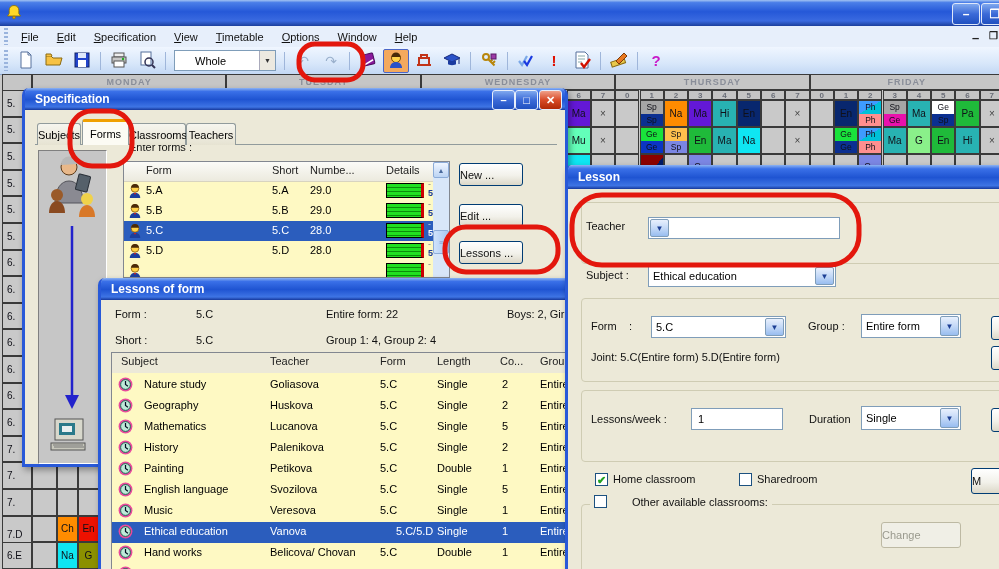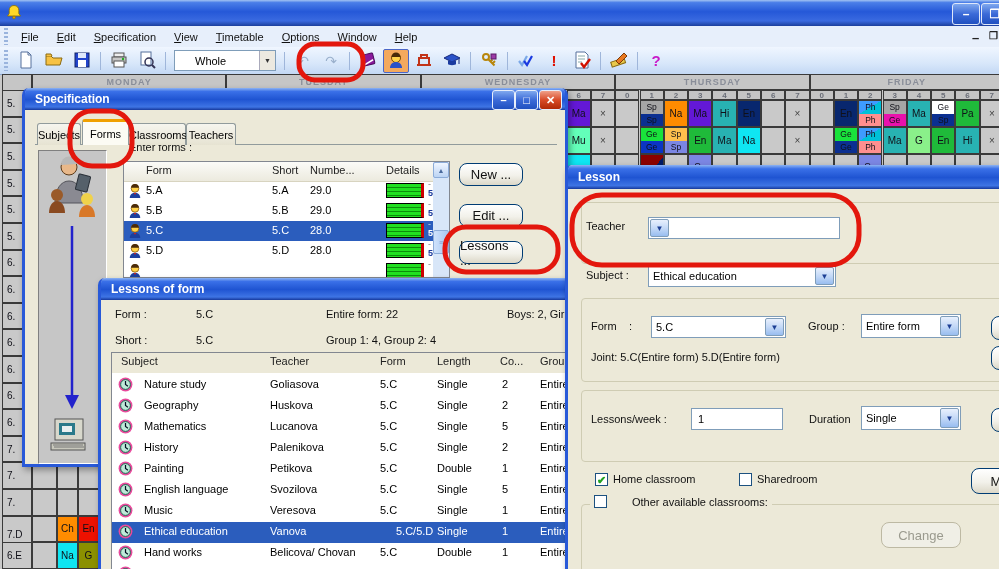--- a/index.html
+++ b/index.html
@@ -43,44 +43,44 @@
   
   .dialog{position:absolute;border:3px solid #2859d8;border-top:none;border-radius:7px 7px 0 0;
     background:#ece9d8;box-shadow:2px 3px 6px rgba(0,0,0,.35);}
   .dlg-title{height:22px;border-radius:5px 5px 0 0;display:flex;align-items:center;
     color:#fff;font-weight:bold;font-size:12px;padding-left:10px;position:relative;
     background:linear-gradient(180deg,#8db3f2 0%,#3a70e8 16%,#1f54d2 52%,#3e74e4 86%,#16389c 100%);}
   .dlg-btn{position:absolute;top:2px;width:21px;height:18px;border-radius:3px;border:1px solid #e6eefb;
     color:#fff;font-weight:bold;font-size:11px;display:flex;align-items:center;justify-content:center;
     background:linear-gradient(180deg,#7fa8ee 0%,#3b6ad8 50%,#2050c0 100%);}
   .dlg-btn.close{background:linear-gradient(180deg,#f0a088 0%,#d84a28 50%,#b02808 100%);}
-  .btn{position:absolute;box-sizing:border-box;border:1px solid #003c74;border-radius:8px;
+  .btn{position:absolute;box-sizing:border-box;border:1px solid #003c74;border-radius:3px;
     background:linear-gradient(180deg,#ffffff 0%,#f2f1ea 55%,#dcd8c8 100%);
-    display:flex;align-items:center;justify-content:center;font-size:13px;color:#111;}
+    display:flex;align-items:center;justify-content:flex-start;font-size:11px;color:#111;}
   .btn.disabled{border-color:#bdb9a3;color:#9a9a8e;background:#f0efe6;}
   .tab{position:absolute;box-sizing:border-box;border:1px solid #919b9c;border-bottom:none;
     border-radius:3px 3px 0 0;background:linear-gradient(#f6f5ee,#e6e3d2);
     display:flex;align-items:center;justify-content:center;font-size:11px;}
   .tab.active{background:#fcfbf4;border-top:3px solid #f0a000;font-weight:normal;}
   .groupbox{position:absolute;box-sizing:border-box;border:1px solid #cfccb3;border-radius:4px;}
   .lbl{position:absolute;color:#111;white-space:nowrap;}
   .combo{position:absolute;box-sizing:border-box;background:#fff;border:1px solid #7f9db9;
     display:flex;align-items:center;}
   .combo .val{flex:1;padding-left:4px;white-space:nowrap;overflow:hidden;}
   .combo .val.sel{background:#2b5dbd;color:#fff;margin:1px;padding:1px 2px;}
   .combo .xparr{width:17px;align-self:stretch;border:1px solid #7f9db9;border-radius:2px;margin:1px;
     background:linear-gradient(180deg,#e8f0fd 0%,#c4d9f7 50%,#98bdf0 100%);
     display:flex;align-items:center;justify-content:center;color:#1c3f94;font-size:8px;}
   .input{position:absolute;box-sizing:border-box;background:#fff;border:1px solid #7f9db9;
     display:flex;align-items:center;padding-left:6px;}
   .cb{position:absolute;width:13px;height:13px;box-sizing:border-box;background:#fff;
     border:1px solid #1c5180;display:flex;align-items:center;justify-content:center;
     color:#21a121;font-weight:bold;font-size:11px;line-height:10px;}
   
-  .listbox{position:absolute;background:#ffffff;border:1px solid #828790;box-sizing:border-box;overflow:hidden;}
+  .listbox{position:absolute;background:#fef9c3;border:1px solid #828790;box-sizing:border-box;overflow:hidden;}
   .list-hdr{position:absolute;left:0;top:0;right:0;height:19px;
     background:linear-gradient(#fbfbf8,#eceade);border-bottom:1px solid #d8d4c0;}
   .hcell{position:absolute;top:2px;font-size:11px;color:#222;}
   .lrow{position:absolute;left:0;right:0;height:20px;}
   .lrow.sel{background:#2b5dbd;color:#fff;}
   .trow{position:absolute;left:0;right:0;height:21px;}
   .trow.sel{background:#2b5dbd;color:#fff;}
   .rcell{position:absolute;top:3px;white-space:nowrap;font-size:11px;}
   .detailbar{position:absolute;width:38px;height:15px;box-sizing:border-box;border:1px solid #000;
     background:repeating-linear-gradient(180deg,#21e021 0 3px,#0c8c0c 3px 4px);border-right:3px solid #c00;}

